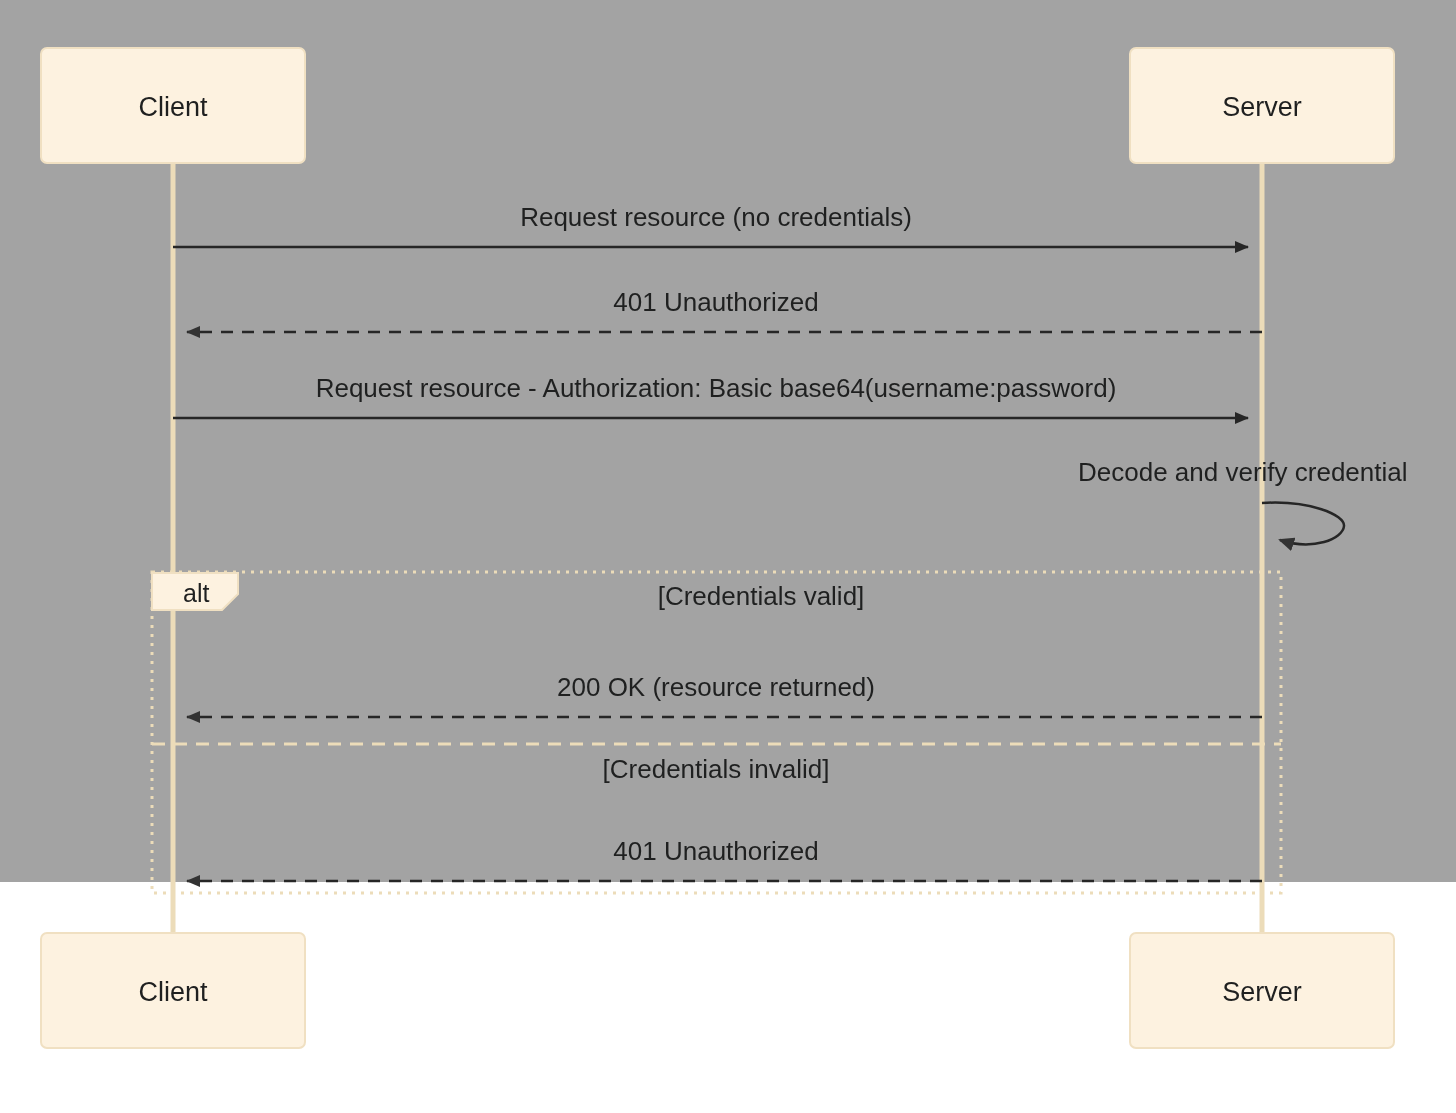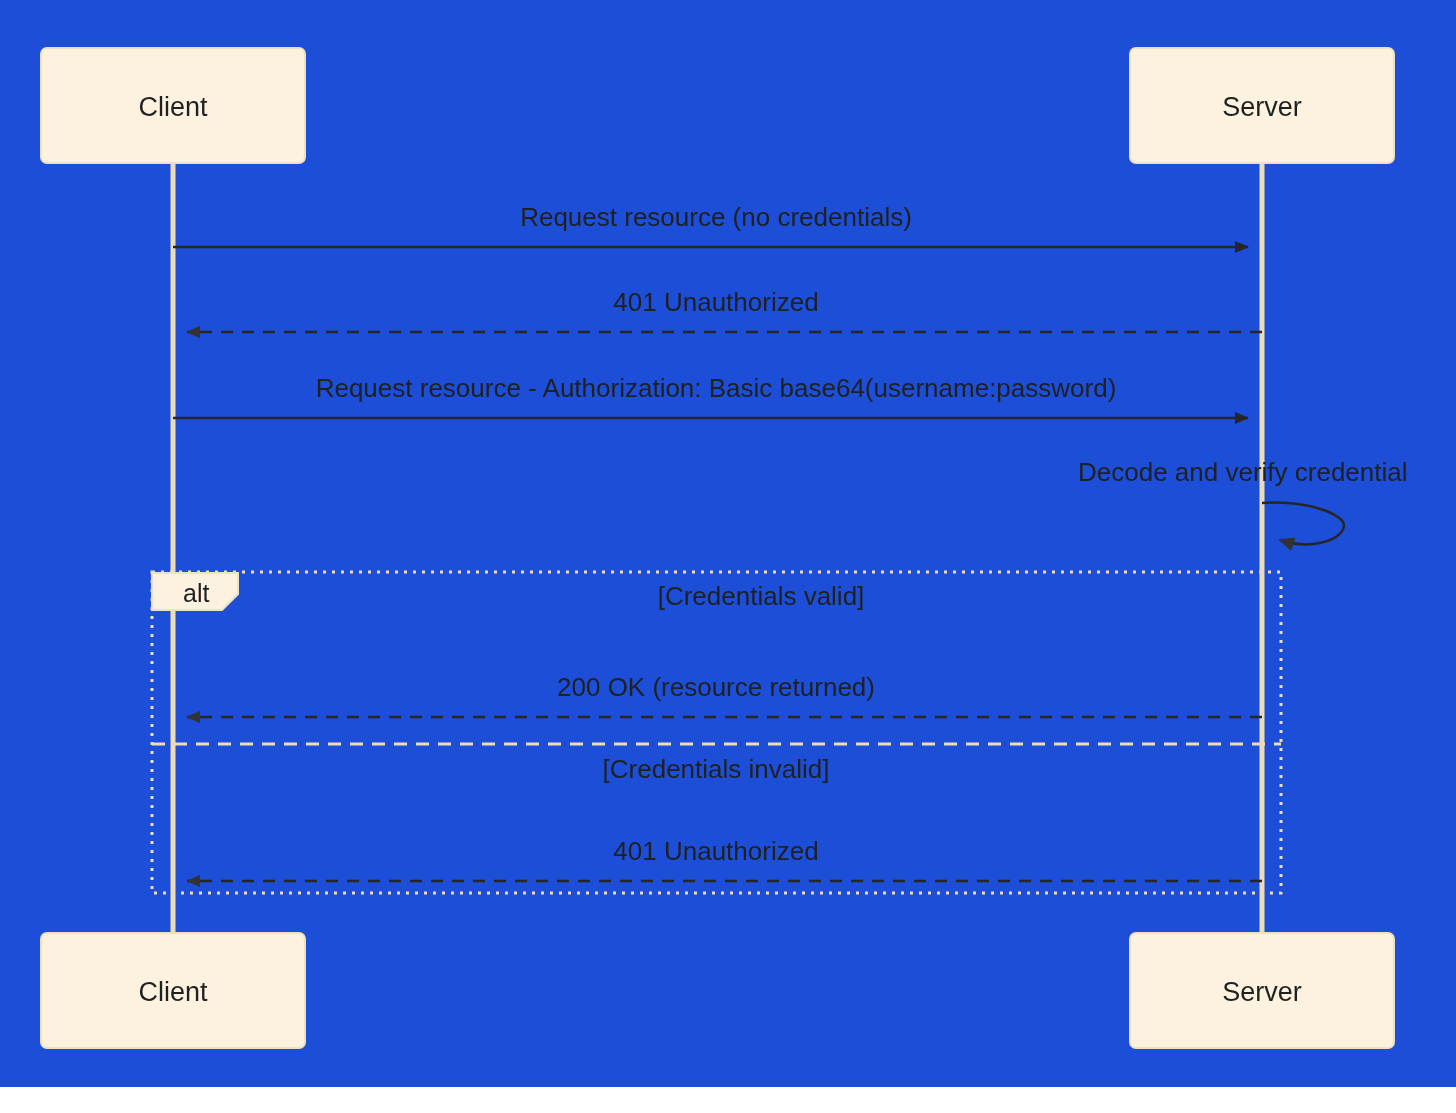--- a/index.html
+++ b/index.html
@@ -9,22 +9,22 @@
   }
   body {
     width: 1456px;
     height: 1113px;
     font-family: "Liberation Sans", sans-serif;
     overflow: hidden;
   }
   #diagram-root {
     position: relative;
     width: 1456px;
-    height: 1087px;
-    background: #1d4ed8;
+    height: 882px;
+    background: #a3a3a3;
   }
   svg.seq-canvas {
     position: absolute;
     left: 0;
     top: 0;
     width: 1456px;
     height: 1113px;
     display: block;
   }
   .actor-label {

